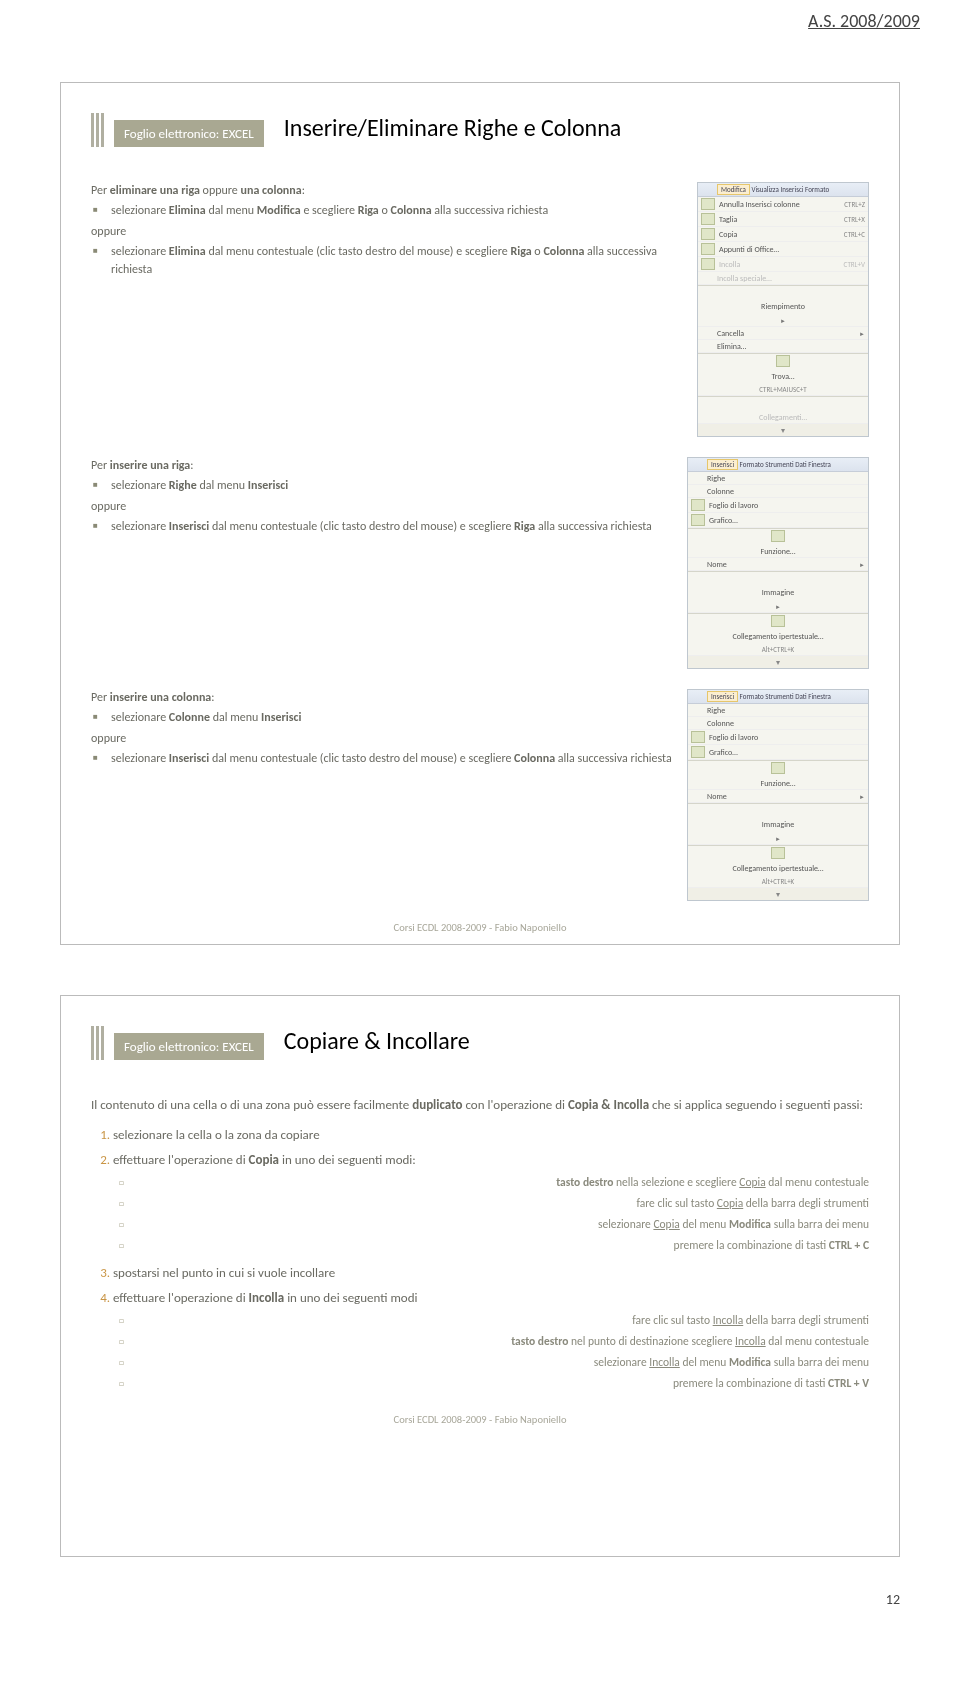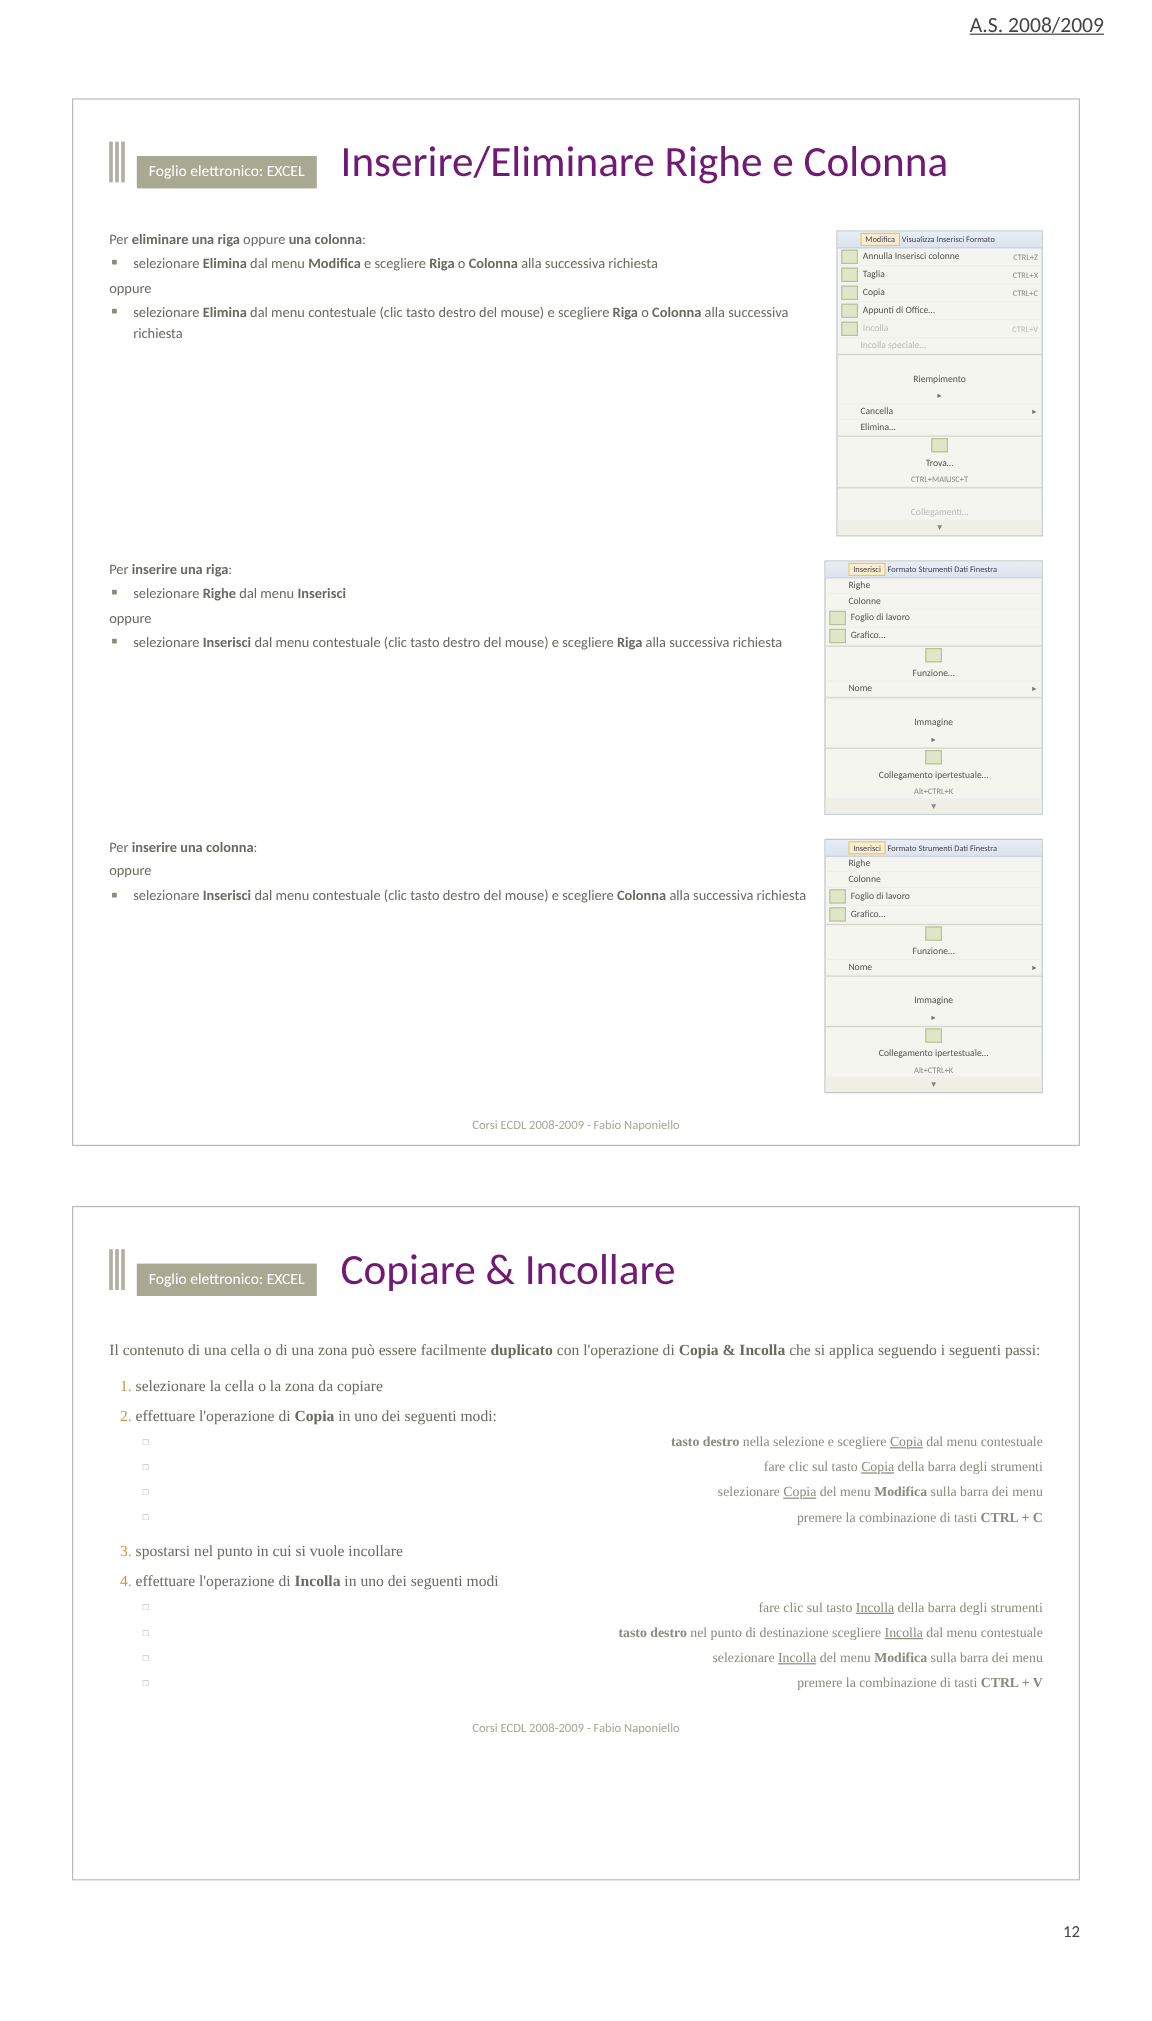--- a/index.html
+++ b/index.html
@@ -46,22 +46,22 @@
   .badge {
     background: #a9a892;
     color: #fff;
     font-size: 13px;
     padding: 6px 10px;
     white-space: nowrap;
     align-self: flex-end;
     margin-right: 20px;
   }
   .slide-title {
-    font-size: 36px;
-    color: #701a75;
+    font-size: 24px;
+    color: #000000;
     font-weight: 400;
   }
   .section {
     display: flex;
     align-items: flex-start;
     margin-bottom: 20px;
   }
   .section .text {
     flex: 1;
     font-size: 12px;
@@ -154,21 +154,20 @@
     font-size: 8px;
     color: #888;
     padding: 1px 0;
     background: #f0efe6;
   }
   
   .body2 {
     font-size: 13px;
     color: #6a6a62;
     line-height: 1.5;
-    font-family: Liberation Serif, serif;
   }
   ol.steps {
     padding-left: 22px;
     margin: 10px 0;
   }
   ol.steps > li {
     margin-bottom: 6px;
   }
   ol.steps > li::marker {
     color: #c99545;
@@ -340,20 +339,23 @@
           <span class="lbl">Collegamento ipertestuale…</span>
           <span class="shc">Alt+CTRL+K</span>
         </div>
       <div class="bottom-arrow">▾</div>
     </div>
   </div>
 
   <div class="section">
     <div class="text">
       <div class="lead">Per <strong>inserire una colonna</strong>:</div>
+      <ul class="sq">
+        <li>selezionare <strong>Colonne</strong> dal menu <strong>Inserisci</strong></li>
+      </ul>
       <div class="oppure">oppure</div>
       <ul class="sq">
         <li>selezionare <strong>Inserisci</strong> dal menu contestuale (clic tasto destro del mouse) e scegliere <strong>Colonna</strong> alla successiva richiesta</li>
       </ul>
     </div>
     <div class="shot mock" style="width:180px">
       <div class="mbar">
         <span class="sel">Inserisci</span>
         <span>Formato</span>
         <span>Strumenti</span>

